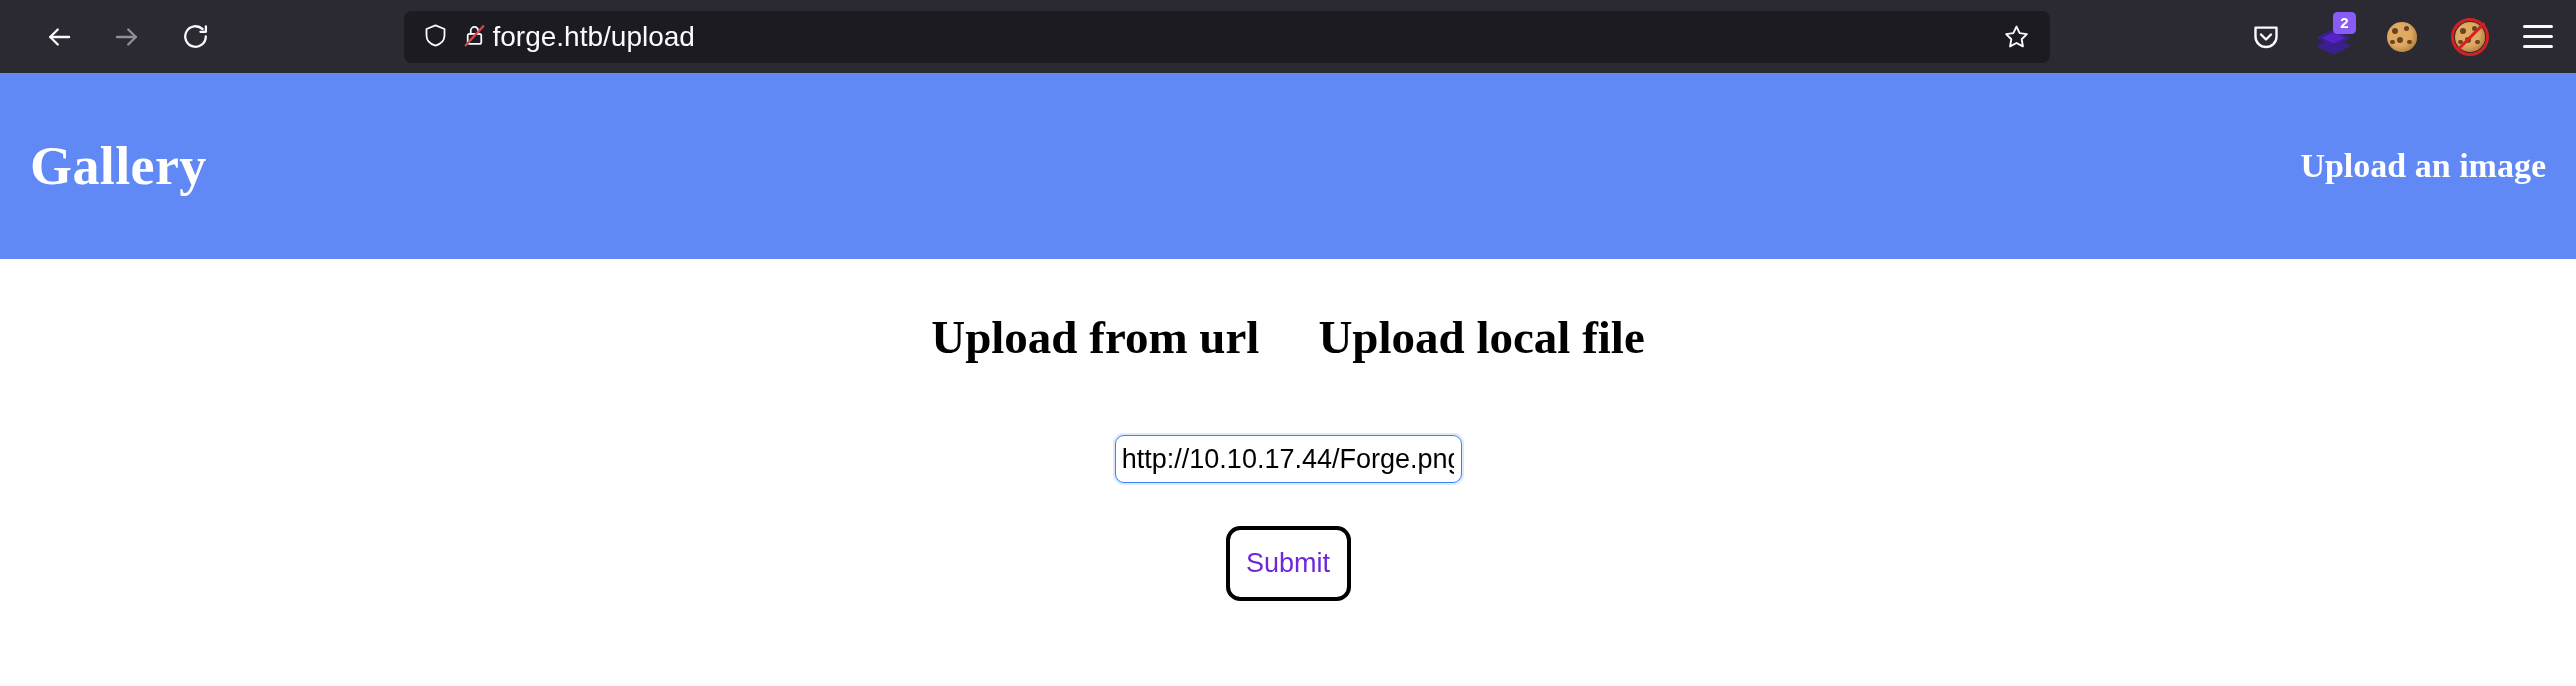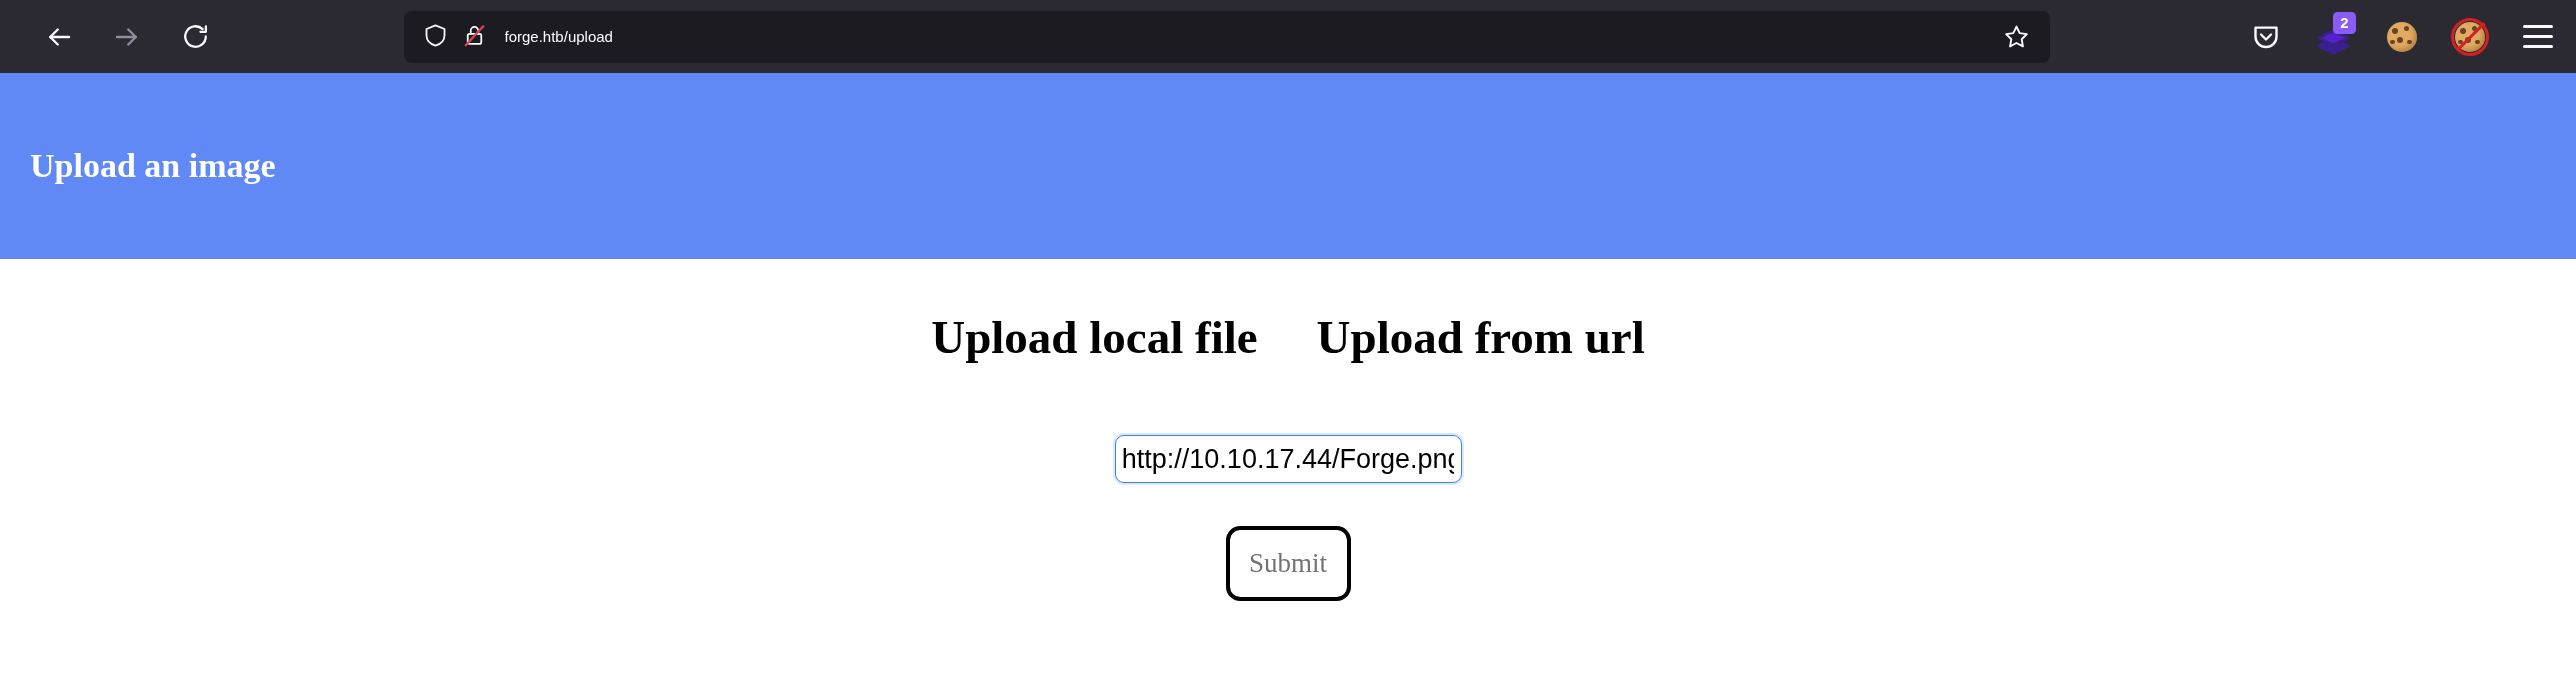--- a/index.html
+++ b/index.html
@@ -56,23 +56,23 @@
 
   .urlbar-icons {
     display: flex;
     align-items: center;
     gap: 12.5px;
     flex: 0 0 auto;
   }
 
   .url-text {
     color: #fbfbfe;
-    font-size: 15px;
+    font-size: 28px;
     font-family: "Liberation Sans", sans-serif;
-    margin-left: 18px;
+    margin-left: 6px;
     flex: 1 1 auto;
     white-space: nowrap;
     overflow: hidden;
   }
 
   .star-btn {
     width: 36px;
     height: 36px;
     display: flex;
     align-items: center;
@@ -249,22 +249,22 @@
     line-height: 45px;
   }
 
   .submit-btn {
     margin-top: 43px;
     width: 125px;
     height: 75px;
     border: 4.5px solid #000000;
     border-radius: 14.3px;
     background: #ffffff;
-    color: #737373;
-    font-family: Liberation Serif, serif;
+    color: #6d28d9;
+    font-family: Liberation Sans, sans-serif;
     font-size: 27px;
     cursor: pointer;
   }
 </style>
 </head>
 <body>
 
 <div class="browser-toolbar">
 
   <div class="nav-buttons">
@@ -361,28 +361,29 @@
       <span class="hamburger">
         <span></span>
           <span></span>
           <span></span>
       </span>
     </div>
   </div>
 </div>
 
 <div class="page-header">
+  <div class="brand">Gallery</div>
   <a class="header-link">Upload an image</a>
 </div>
 
 <div class="main">
 
   <div class="headings-row">
+    <div class="section-heading">Upload from url</div>
     <div class="section-heading">Upload local file</div>
-    <div class="section-heading">Upload from url</div>
   </div>
 
   <div class="form-area">
     <input class="url-input" type="text" value="http://10.10.17.44/Forge.png" style="">
     <button class="submit-btn">Submit</button>
   </div>
 </div>
 
 
 </body></html>

